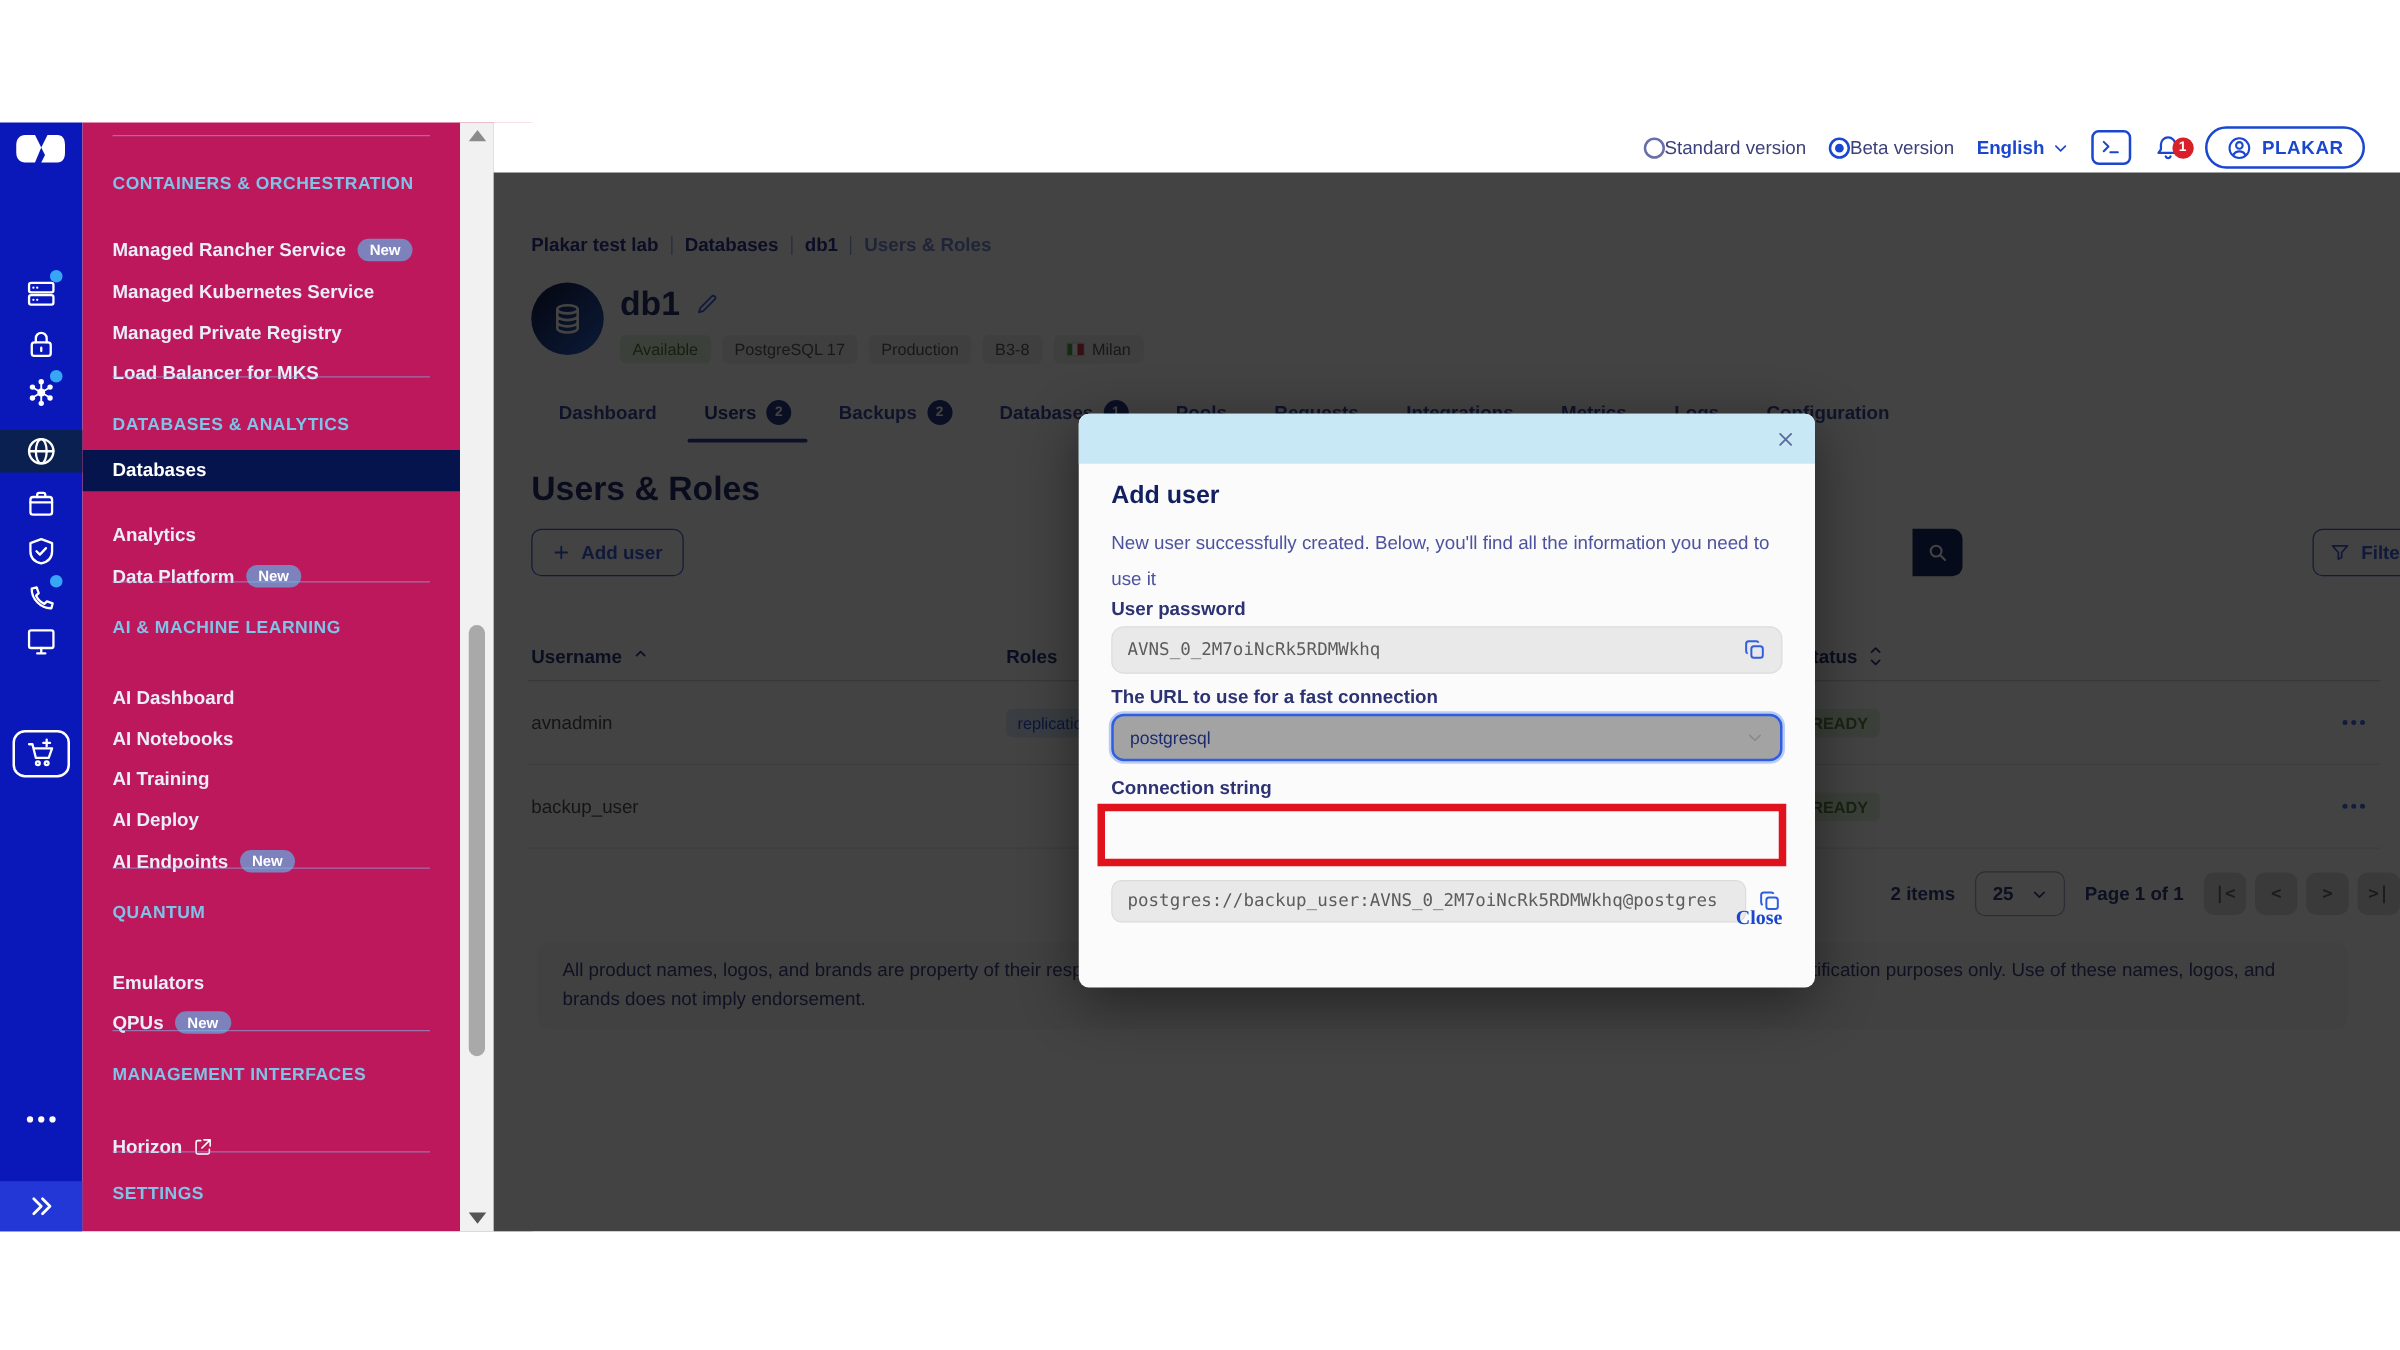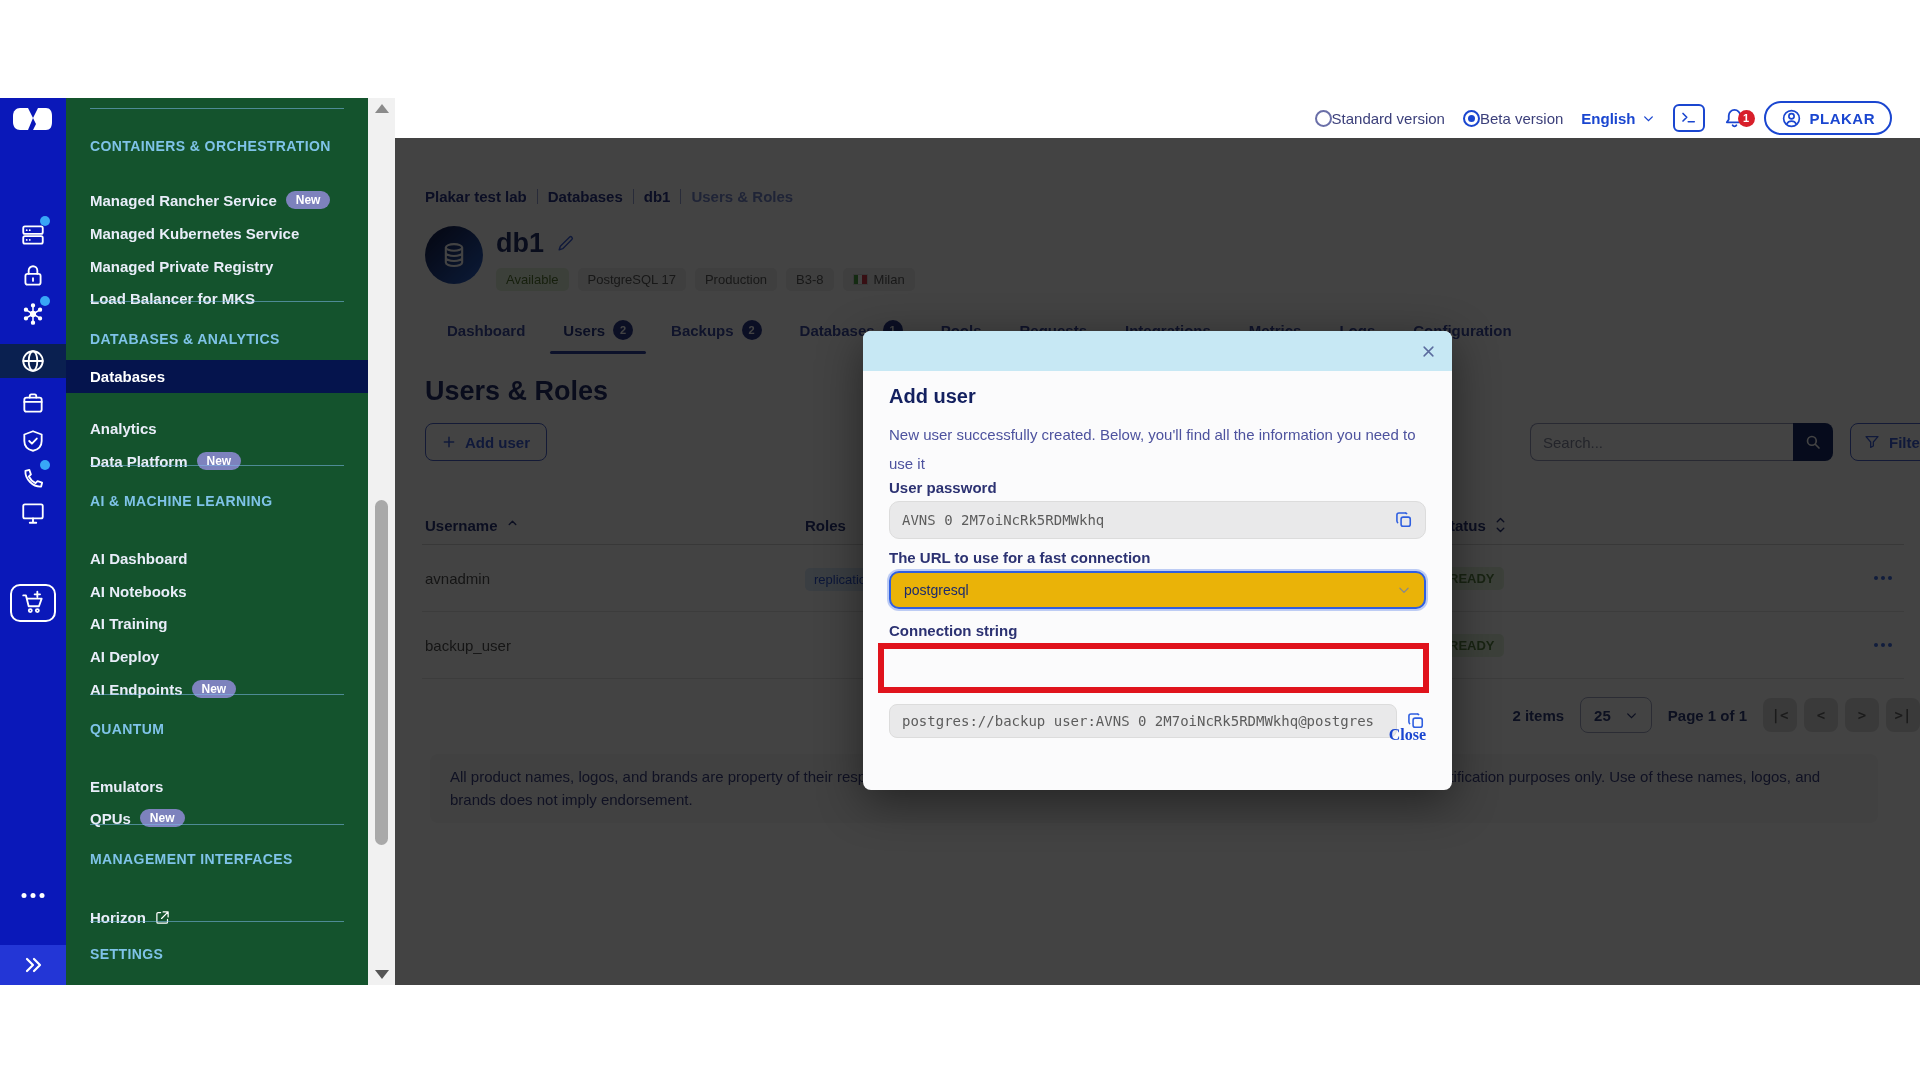--- a/index.html
+++ b/index.html
@@ -14,21 +14,21 @@
   .rail .logo { position:absolute; top:8px; left:50%; transform:translateX(-50%); }
   .rail-ic { position:absolute; left:50%; transform:translateX(-50%); width:26px; height:26px; }
   .rail-active-band { position:absolute; left:0; top:246px; width:66px; height:34px; background:#0a2050; }
   .rail-dot { position:absolute; width:10px; height:10px; border-radius:50%; background:#38a6f7; }
   .cart-btn { position:absolute; left:10px; top:486px; width:46px; height:38px; border:2px solid #fff; border-radius:10px; display:flex; align-items:center; justify-content:center; }
   .rail-more { position:absolute; left:50%; transform:translateX(-50%); top:795px; display:flex; gap:4px; }
   .rail-more i { width:5px; height:5px; border-radius:50%; background:#fff; display:block; }
   .rail-expand { position:absolute; left:0; bottom:0; width:66px; height:40px; background:#2336d6; display:flex; align-items:center; justify-content:center; }
 
   
-  .menu { position:absolute; left:66px; top:0; width:360px; height:887px; background:#14532d; color:#eef2fc; overflow:hidden; }
+  .menu { position:absolute; left:66px; top:0; width:360px; height:887px; background:#be185d; color:#eef2fc; overflow:hidden; }
   .menu .divider { position:absolute; left:24px; width:254px; height:1px; background:rgba(125,185,235,.55); }
   .sec { position:absolute; left:24px; font-size:14px; font-weight:700; letter-spacing:.4px; color:#7fc3e8; white-space:nowrap; }
   .mi { position:absolute; left:24px; font-size:15px; font-weight:700; color:#e9edf9; white-space:nowrap; display:flex; align-items:center; gap:9px;margin-top:21px; }
   .mi-active { position:absolute; left:0; width:302px; height:33px; background:#05144d; display:flex; align-items:center; padding-left:24px; font-size:15px; font-weight:700; color:#fff; }
   .badge-new { display:inline-block; background:#7d82bd; color:#fff; font-size:12px; font-weight:700; border-radius:10px; padding:2px 10px; line-height:14px; }
   .ext-ic { display:inline-flex; }
 
   
   .sb { position:absolute; left:368px; top:0; width:27px; height:887px; background:#f1f1f1; }
   .sb .up { position:absolute; top:6px; left:50%; transform:translateX(-50%); width:0; height:0; border-left:7px solid transparent; border-right:7px solid transparent; border-bottom:9px solid #8b8b8b; }
@@ -106,21 +106,21 @@
   
   .modal { position:absolute; left:468px; top:233px; width:589px; height:459px; background:#fbfbfc; border-radius:8px; box-shadow:0 12px 45px rgba(0,0,0,.45); overflow:visible; }
   .modal-head { position:absolute; left:0; top:0; width:589px; height:40px; background:#c7e8f4; border-radius:8px 8px 0 0; }
   .modal-x { position:absolute; right:14px; top:10px; width:20px; height:20px; display:flex; align-items:center; justify-content:center; }
   .m-title { position:absolute; left:26px; top:54px; font-size:20px; font-weight:700; color:#13205f; }
   .m-desc { position:absolute; left:26px; top:90px; width:530px; font-size:15px; color:#4d529e; line-height:1.9; }
   .m-label { position:absolute; left:26px; font-size:15px; font-weight:700; color:#2c3272; }
   .m-field { position:absolute; left:26px; width:537px; height:38px; background:#e9e9ea; border:1px solid #dcdcdc; border-radius:10px; display:flex; align-items:center; }
   .m-field input { flex:1; background:transparent; border:none; outline:none; font-family:"DejaVu Sans Mono",monospace; font-size:14px; color:#5c5c5c; padding:0 12px; white-space:nowrap; overflow:hidden; }
   .copy-ic { flex:0 0 auto; margin-right:11px; display:flex; }
-  .m-select { position:absolute; left:26px; top:240px; width:537px; height:38px; background:#eab308; border:2px solid #2f5fe0; box-shadow:0 0 0 2px rgba(47,95,224,.3); border-radius:10px; display:flex; align-items:center; justify-content:space-between; padding:0 13px; font-size:14px; color:#1c2a6e; }
+  .m-select { position:absolute; left:26px; top:240px; width:537px; height:38px; background:#a3a3a3; border:2px solid #2f5fe0; box-shadow:0 0 0 2px rgba(47,95,224,.3); border-radius:10px; display:flex; align-items:center; justify-content:space-between; padding:0 13px; font-size:14px; color:#1c2a6e; }
   .conn-row { position:absolute; left:26px; top:321px; width:537px; height:50px; display:flex; align-items:center; gap:9px;margin-top:44px; }
   .conn-input { flex:1; height:34px; background:#e9e9ea; border:1px solid #dcdcdc; border-radius:8px; display:flex; align-items:center; overflow:hidden; }
   .conn-input input { width:100%; background:transparent; border:none; outline:none; font-family:"DejaVu Sans Mono",monospace; font-size:14px; color:#5c5c5c; padding:0 12px; white-space:nowrap; overflow:hidden; }
   .red-annotation { position:absolute; left:15px; top:312px; width:551px; height:50px; border:6px solid #e0131c; pointer-events:none; }
   .m-close { position:absolute; right:26px; top:395px; font-size:16px; font-weight:700; color:#1a46d0; background:none; border:none; font-family:Liberation Serif, serif; }
 </style>
 </head>
 <body>
 
 <div class="canvas">
@@ -422,21 +422,20 @@
       <h2 class="h2">Users &amp; Roles</h2>
 
       <button class="btn-outline add-user">
         <svg width="14" height="14" viewBox="0 0 24 24" fill="none" stroke="#2b52d8" stroke-width="2.6" stroke-linecap="round">
               <path d="M12 4v16M4 12h16"></path>
             </svg>
         <span>Add user</span>
       </button>
 
       <div class="search-wrap">
-        <input class="search-input" type="text" placeholder="Search..." style="">
         <button class="search-btn">
           <svg width="18" height="18" viewBox="0 0 24 24" fill="none" stroke="#fff" stroke-width="2.2" stroke-linecap="round">
                 <circle cx="10.5" cy="10.5" r="5.8"></circle>
                 <path d="M15 15l5 5"></path>
               </svg>
         </button>
       </div>
       <button class="btn-outline filter-btn">
         <svg width="16" height="16" viewBox="0 0 24 24" fill="none" stroke="#2b52d8" stroke-width="2" stroke-linecap="round" stroke-linejoin="round">
               <path d="M3 4h18l-7 8v6l-4 2v-8L3 4Z"></path>

